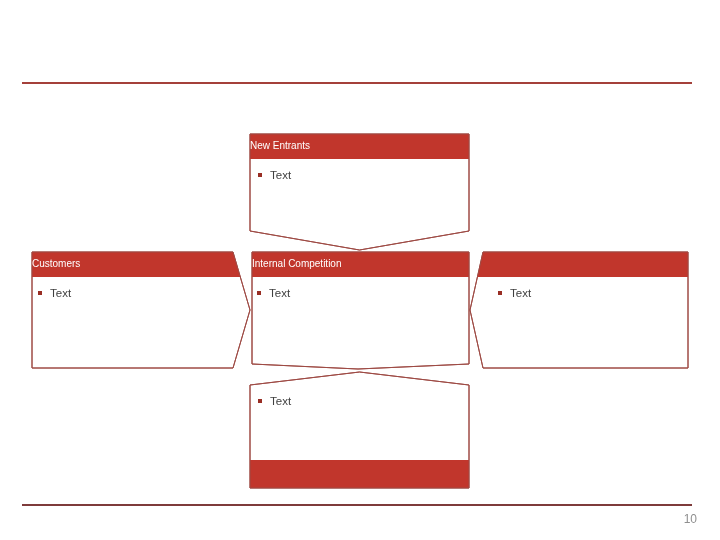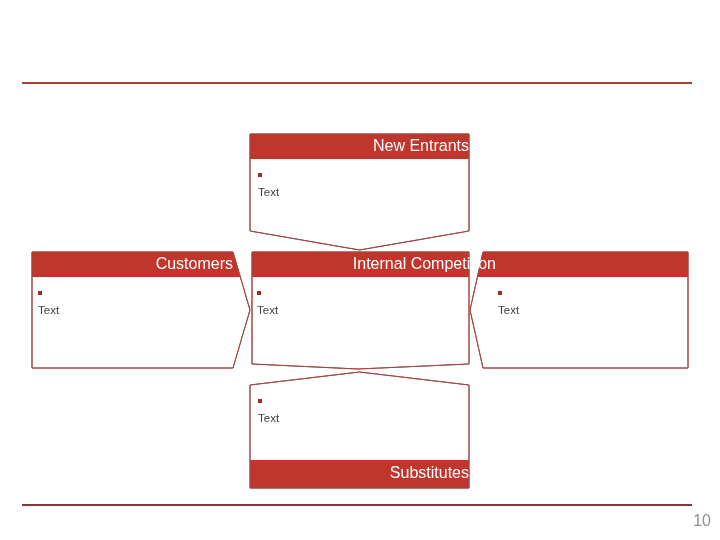--- a/index.html
+++ b/index.html
@@ -10,47 +10,46 @@
     background: #ffffff;
     overflow: hidden;
     font-family: "Liberation Sans", sans-serif;
   }
   .rule { position: absolute; height: 2px; left: 22px; width: 670px; }
   .rule.top { top: 82px; background: var(--top-rule, #A4403A); }
   .rule.bottom { top: 504px; background: var(--bottom-rule, #7E3B3B); }
   .page-number {
     position: absolute;
     top: 512px;
-    right: 9px;
-    font-size: 16px;
+    right: 23px;
+    font-size: 12px;
     color: var(--page-number-text, #8F8F8F);
   }
   svg.diagram { position: absolute; left: 0; top: 0; }
   .shape { fill: #ffffff; stroke: var(--shape-border, #9E4B45); stroke-width: 1; }
   .shape-outline { fill: none; stroke: var(--shape-border, #9E4B45); stroke-width: 1; }
   .hdr-bar { fill: var(--accent-red, #C1362C); }
   .hdr-label {
     position: absolute;
-    text-align: right;
-    font-size: 16px;
+    text-align: left;
+    font-size: 10px;
     line-height: 14px;
     color: var(--header-text, #FFFFFF);
     pointer-events: none;
     white-space: nowrap;
   }
   .bullet-item {
     position: absolute;
     display: flex;
     align-items: flex-start;
     gap: 8px;
     font-size: 11.5px;
     line-height: 14px;
     color: var(--body-text, #404040);
     pointer-events: none;
-    flex-direction: column;
   }
   .bullet-sq {
     width: 4px;
     height: 4px;
     margin-top: 5px;
     background: var(--bullet-square, #992E24);
     flex: 0 0 auto;
   }
 </style>
 </head>
@@ -106,21 +105,20 @@
     <g>
       <path class="shape" d="M250,385 L359.5,372 L469,385 L469,488 L250,488 Z"></path>
       <rect class="hdr-bar" x="250" y="460" width="219" height="28" clip-path="url(#clip-sub)"></rect>
       <path class="shape-outline" d="M250,385 L359.5,372 L469,385 L469,488 L250,488 Z"></path>
     </g>
   </svg>
 
   <div class="hdr-label" style="left:250px; top:139px; width:219px;">New Entrants</div>
   <div class="hdr-label" style="left:32px; top:257px; width:201px;">Customers</div>
   <div class="hdr-label" style="left:252px; top:257px; width:244px;">Internal Competition</div>
-  <div class="hdr-label" style="left:250px; top:466px; width:219px;">Substitutes</div>
 
   <div class="bullet-item" style="left:258px; top:168px;">
     <span class="bullet-sq"></span>
     <span>Text</span>
   </div>
   <div class="bullet-item" style="left:38px; top:286px;">
     <span class="bullet-sq"></span>
     <span>Text</span>
   </div>
   <div class="bullet-item" style="left:257px; top:286px;">

